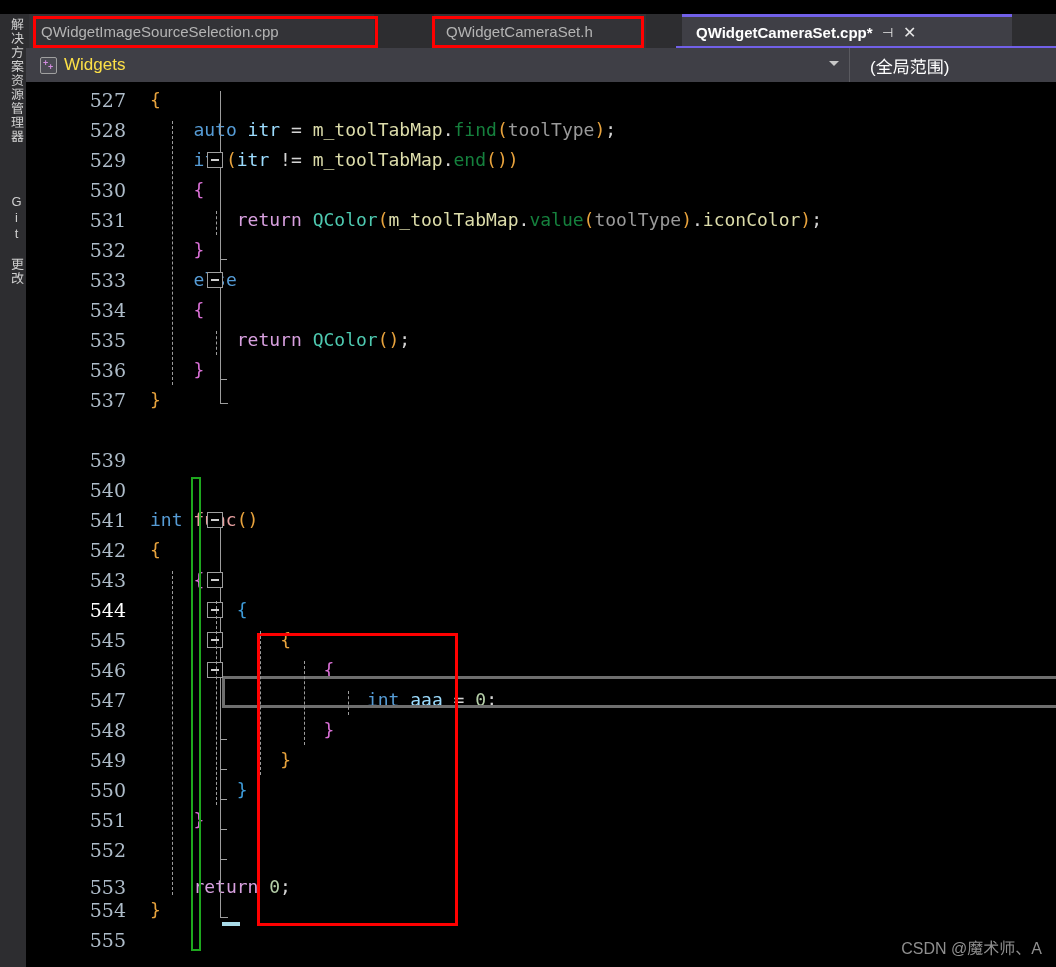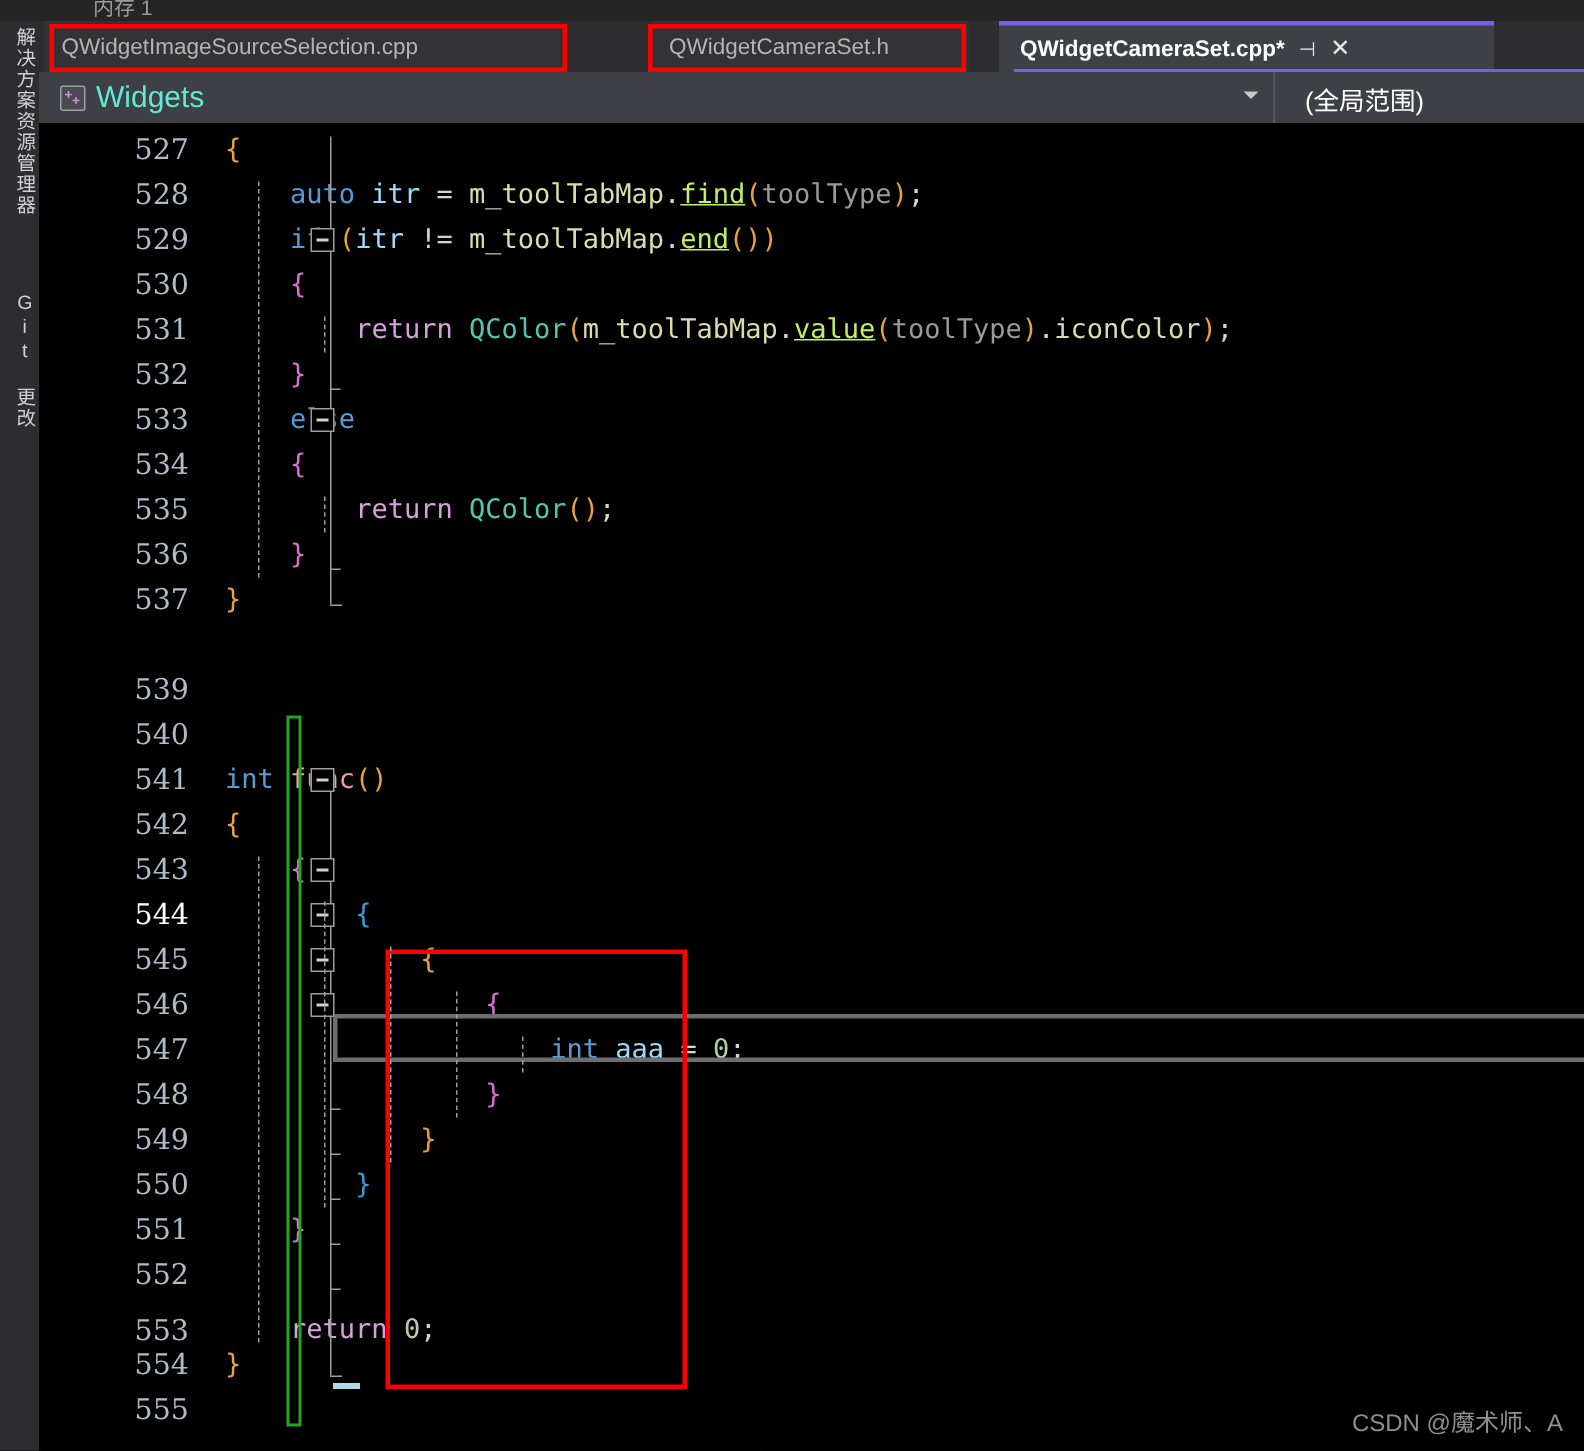--- a/index.html
+++ b/index.html
@@ -45,21 +45,21 @@
     display:flex;align-items:center;
     font-size:15px;color:#b4b4b4;
     background:#333337;
     box-sizing:border-box;
     white-space:nowrap;
   }
   .tab .lbl{padding:0 12px;}
   .tab.t1{left:3px;width:345px;}
   .tab.t2{left:408px;width:212px;}
   .tab.active{
-    left:640px;width:330px;
+    left:656px;width:330px;
     background:#3f3f46;color:#ffffff;font-weight:bold;
     border-top:3px solid #7160e8;
   }
   .tab.active .lbl{padding-left:14px;padding-right:4px;font-size:15px;}
   .tab .pin,.tab .close{
     width:22px;text-align:center;color:#e6e6e6;font-size:14px;font-weight:normal;
     line-height:1;
   }
   .tab .pin{font-size:13px;}
   .tab .close{font-size:16px;}
@@ -86,21 +86,21 @@
   .cpp-icon{
     width:15px;height:15px;margin-left:14px;margin-right:7px;
     border:1px solid #a0a0a0;background:#4a4a52;border-radius:2px;
     position:relative;flex:none;
   }
   .cpp-icon i{
     position:absolute;color:#d38ce0;font-style:normal;font-size:9px;line-height:1;font-weight:bold;
   }
   .cpp-icon i.p1{left:2px;top:1px;}
   .cpp-icon i.p2{left:7px;top:5px;}
-  .nav-left .name{font-size:20px;color:#5eead4;}
+  .nav-left .name{font-size:17px;color:#fde047;}
   .nav-caret{
     position:absolute;right:10px;top:13px;
     width:0;height:0;border-left:5px solid transparent;border-right:5px solid transparent;
     border-top:5px solid #c8c8c8;
   }
   .nav-right{
     flex:1;height:34px;display:flex;align-items:center;padding-left:20px;
     box-sizing:border-box;
   }
   .nav-right .scope{font-size:17px;color:#ffffff;}
@@ -130,21 +130,21 @@
     font-family:"DejaVu Sans Mono","Liberation Mono",monospace;
   }
 
   
   .kw   {color:#569cd6;}   
   .ctl  {color:#d8a0df;}   
   .type {color:#4ec9b0;}   
   .fn   {color:#e8a0a0;}   
   .var  {color:#9cdcfe;}   
   .mem  {color:#dcdcaa;text-align:right;}   
-  .mth  {color:#bef264;text-decoration:underline;}   
+  .mth  {color:#15803d;}   
   .par  {color:#9a9a9a;}   
   .num  {color:#b5cea8;}   
   .op   {color:#d4d4d4;}   
   .b1{color:#e8a33d;}      
   .b2{color:#da70d6;}      
   .b3{color:#3e9bd8;}      
   .b4{color:#e8a33d;}      
   .b5{color:#da70d6;}      
 
   
@@ -192,23 +192,20 @@
   .watermark{
     position:absolute;right:14px;bottom:8px;
     font-size:16px;color:#8f8f8f;white-space:nowrap;
   }
 </style>
 </head>
 <body>
 
 <div class="app">
 
-  <div class="topstrip">
-    <span class="txt">内存 1</span>
-  </div>
 
   <div class="rail">
     <div class="vlabel a">解决方案资源管理器</div>
     <div class="vlabel b">Git 更改</div>
   </div>
 
   <div class="tabbar">
     <div class="tab t2">
       <span class="lbl">QWidgetCameraSet.h</span>
     </div>

